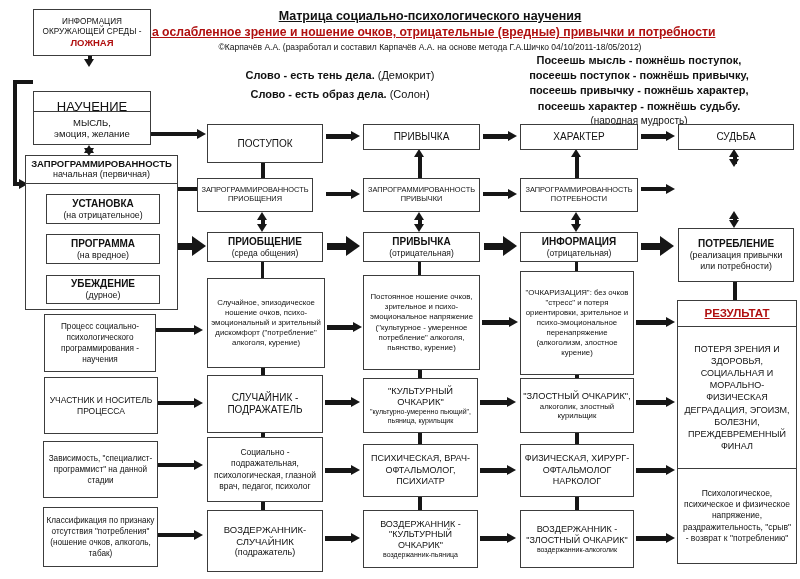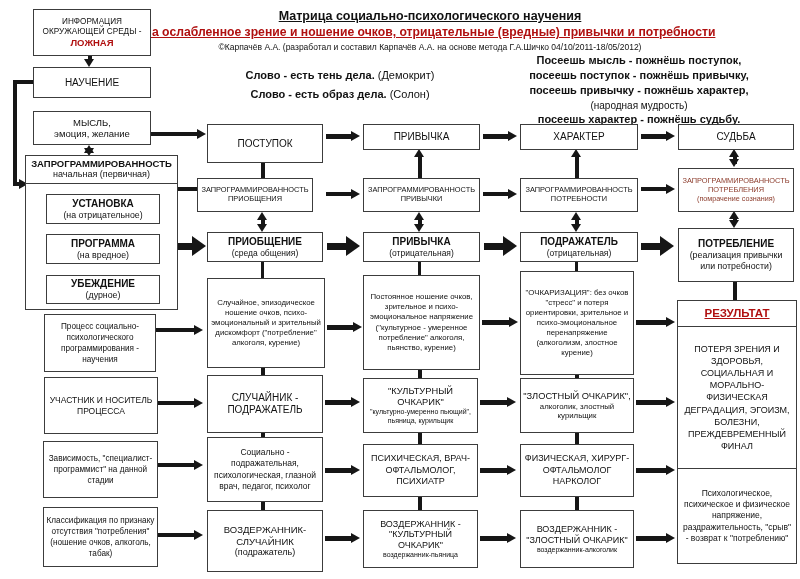--- a/index.html
+++ b/index.html
@@ -13,21 +13,21 @@
   .ah{position:absolute;width:0;height:0;}
   .ah-r{border-top:5px solid transparent;border-bottom:5px solid transparent;border-left:9px solid #161616;}
   .ah-r.big{border-top:10px solid transparent;border-bottom:10px solid transparent;border-left:14px solid #161616;}
   .ah-u{border-left:5px solid transparent;border-right:5px solid transparent;border-bottom:8px solid #161616;}
   .ah-d{border-left:5px solid transparent;border-right:5px solid transparent;border-top:8px solid #161616;}
   .b{font-weight:700;} .u{text-decoration:underline;}
   .red{color:var(--red,#b01010);} .dred{color:var(--dred,#8b3a2a);}
   .ctr{text-align:center;}
   .fs7{font-size:7px;} .fs72{font-size:7.2px;} .fs74{font-size:7.4px;} .fs78{font-size:7.8px;}
   .fs82{font-size:8.2px;} .fs85{font-size:8.5px;} .fs88{font-size:8.8px;} .fs9{font-size:9px;}
-  .fs93{font-size:9.3px;} .fs95{font-size:9.5px;} .fs10{font-size:10px;} .fs105{font-size:10px;}
+  .fs93{font-size:9.3px;} .fs95{font-size:9.5px;} .fs10{font-size:10px;} .fs105{font-size:13px;margin-top:24px;}
   .fs11{font-size:11px;} .fs115{font-size:11.5px;} .fs125{font-size:12.5px;}
   .nowrap{white-space:nowrap;}
   .hdrline{width:100%;border-bottom:1.4px solid #3c3c3c;padding:2px 0 3px 0;}
   .rsec{width:100%;box-sizing:border-box;display:flex;flex-direction:column;align-items:center;justify-content:center;text-align:center;}
 </style>
 </head>
 <body>
 
 <div class="page">
 
@@ -154,22 +154,22 @@
   <div class="abs ctr b u red nowrap" style="left:110px;top:25px;width:640px;font-size:12.2px">на ослабленное зрение и ношение очков, отрицательные (вредные) привычки и потребности</div>
   <div class="abs ctr fs85 nowrap" style="left:110px;top:42px;width:640px">©Карпачёв А.А. (разработал и составил Карпачёв А.А. на основе метода Г.А.Шичко 04/10/2011-18/05/2012)</div>
   <div class="abs ctr fs11" style="left:190px;top:66px;width:300px;line-height:1.75">
     <div><span class="b">Слово - есть тень дела.</span><span> (Демокрит)</span></div>
     <div><span class="b">Слово - есть образ дела.</span><span> (Солон)</span></div>
   </div>
   <div class="abs ctr b fs11" style="left:480px;top:53px;width:318px;line-height:1.38">
     <div>Посеешь мысль - пожнёшь поступок,</div>
     <div>посеешь поступок - пожнёшь привычку,</div>
     <div>посеешь привычку - пожнёшь характер,</div>
+    <div>посеешь характер - пожнёшь судьбу.</div>
     <div style="font-weight:400;font-size:10px">(народная мудрость)</div>
-    <div>посеешь характер - пожнёшь судьбу.</div>
   </div>
 
   <div class="bx fs82" style="left:33px;top:9px;width:118px;height:47px">
     <span>ИНФОРМАЦИЯ ОКРУЖАЮЩЕЙ СРЕДЫ -</span>
     <span class="b red fs95">ЛОЖНАЯ</span>
   </div>
   <div class="bx fs105" style="left:33px;top:67px;width:118px;height:31px">НАУЧЕНИЕ</div>
   <div class="bx fs95" style="left:33px;top:111px;width:118px;height:34px">
     <span>МЫСЛЬ,</span>
     <span>эмоция, желание</span>
@@ -198,35 +198,31 @@
   <div class="bx fs82" style="left:43px;top:507px;width:115px;height:60px;line-height:1.35">Классификация по признаку отсутствия "потребления" (ношение очков, алкоголь, табак)</div>
 
   <div class="bx fs10" style="left:207px;top:124px;width:116px;height:39px">ПОСТУПОК</div>
   <div class="bx fs10" style="left:363px;top:124px;width:117px;height:26px">ПРИВЫЧКА</div>
   <div class="bx fs10" style="left:520px;top:124px;width:118px;height:26px">ХАРАКТЕР</div>
   <div class="bx fs10" style="left:678px;top:124px;width:116px;height:26px">СУДЬБА</div>
 
   <div class="bx fs74" style="left:197px;top:178px;width:116px;height:34px">ЗАПРОГРАММИРОВАННОСТЬ ПРИОБЩЕНИЯ</div>
   <div class="bx fs74" style="left:363px;top:178px;width:117px;height:34px">ЗАПРОГРАММИРОВАННОСТЬ ПРИВЫЧКИ</div>
   <div class="bx fs74" style="left:520px;top:178px;width:118px;height:34px">ЗАПРОГРАММИРОВАННОСТЬ ПОТРЕБНОСТИ</div>
-  <div class="bx fs74 dred" style="left:678px;top:168px;width:116px;height:44px">
-    <span>ЗАПРОГРАММИРОВАННОСТЬ ПОТРЕБЛЕНИЯ</span>
-    <span class="fs72">(помрачение сознания)</span>
-  </div>
 
   <div class="bx" style="left:207px;top:232px;width:116px;height:30px">
     <span class="b fs10">ПРИОБЩЕНИЕ</span>
     <span class="fs85">(среда общения)</span>
   </div>
   <div class="bx" style="left:363px;top:232px;width:117px;height:30px">
     <span class="b fs10">ПРИВЫЧКА</span>
     <span class="fs85">(отрицательная)</span>
   </div>
   <div class="bx" style="left:520px;top:232px;width:118px;height:30px">
-    <span class="b fs10">ПОДРАЖАТЕЛЬ</span>
+    <span class="b fs10">ИНФОРМАЦИЯ</span>
     <span class="fs85">(отрицательная)</span>
   </div>
   <div class="bx" style="left:678px;top:228px;width:116px;height:54px">
     <span class="b fs10">ПОТРЕБЛЕНИЕ</span>
     <span class="fs88">(реализация привычки или потребности)</span>
   </div>
 
   <div class="bx fs78" style="left:207px;top:278px;width:118px;height:90px;line-height:1.3">Случайное, эпизодическое ношение очков, психо-эмоциональный и зрительный дискомфорт ("потребление" алкоголя, курение)</div>
   <div class="bx fs78" style="left:363px;top:275px;width:117px;height:95px;line-height:1.3">Постоянное ношение очков, зрительное и психо-эмоциональное напряжение ("культурное - умеренное потребление" алкоголя, пьянство, курение)</div>
   <div class="bx fs78" style="left:520px;top:271px;width:114px;height:104px;line-height:1.3">"ОЧКАРИЗАЦИЯ": без очков "стресс" и потеря ориентировки, зрительное и психо-эмоциональное перенапряжение (алкоголизм, злостное курение)</div>

